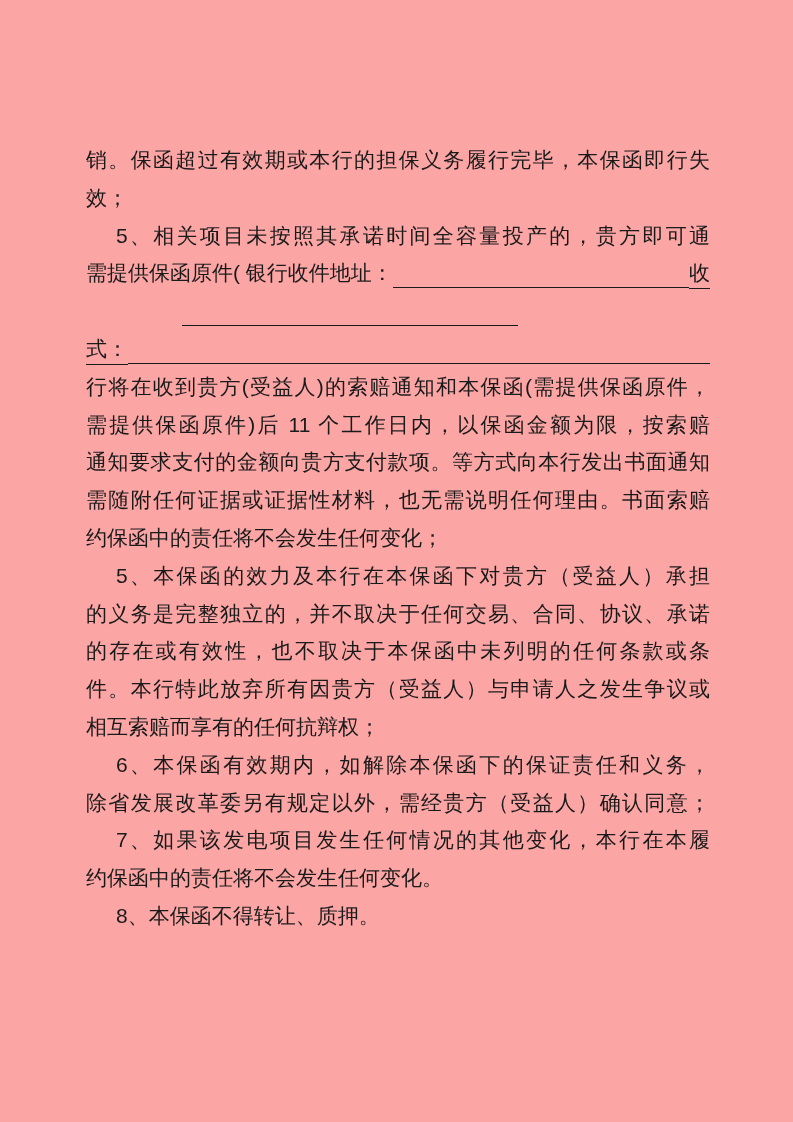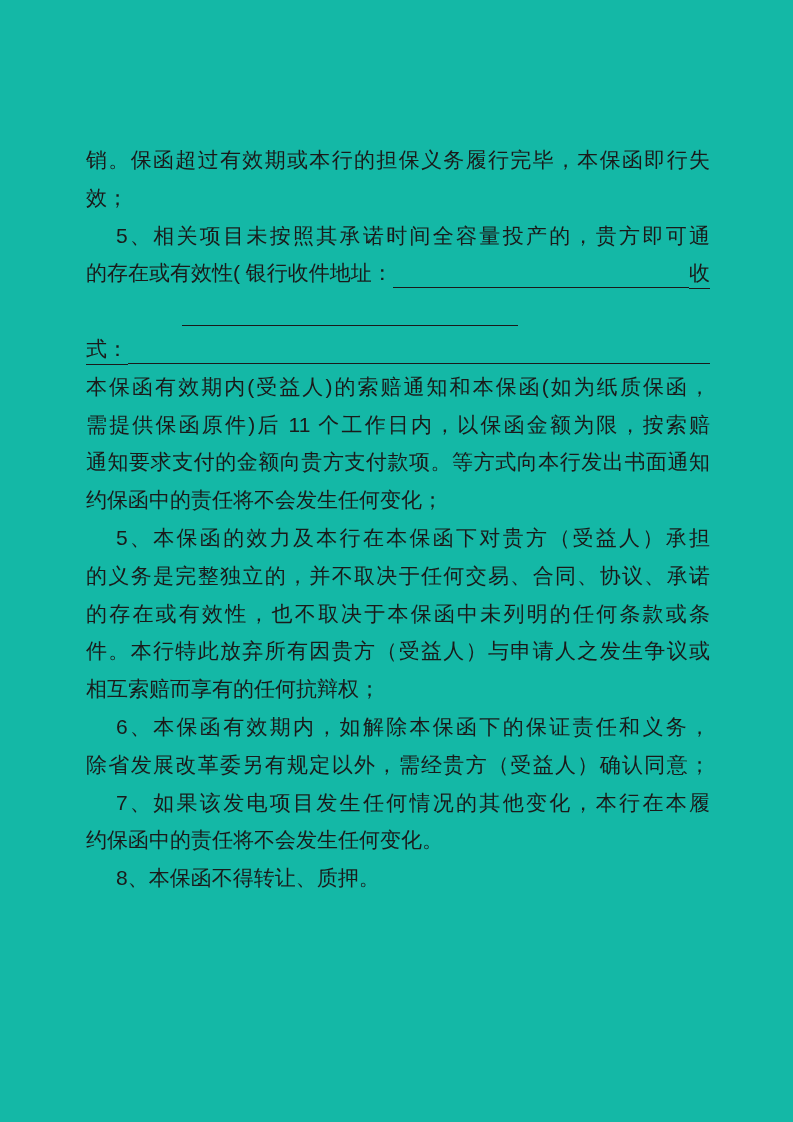--- a/index.html
+++ b/index.html
@@ -4,21 +4,21 @@
 <style>
   html, body {
     margin: 0;
     padding: 0;
     background: #ffffff;
   }
   .page {
     position: relative;
     width: 793px;
     height: 1122px;
-    background: #14b8a6;
+    background: #fca5a5;
     overflow: hidden;
     font-family: "Liberation Sans", sans-serif;
     color: #1a1a1a;
   }
   .doc {
     position: absolute;
     left: 86px;
     top: 141px;
     width: 624px;
     font-size: 21px;
@@ -69,36 +69,37 @@
 </style>
 </head>
 <body>
 
 <div class="page">
   <div class="doc">
       <div class="line justify">销。保函超过有效期或本行的担保义务履行完毕，本保函即行失</div>
       <div class="line left">效；</div>
       <div class="line justify indent">5、相关项目未按照其承诺时间全容量投产的，贵方即可通</div>
       <div class="line fill">
-        <span class="seg">的存在或有效性( 银行收件地址：</span>
+        <span class="seg">需提供保函原件( 银行收件地址：</span>
         <span class="blank ul"></span>
         <span class="seg ul">收</span>
       </div>
       <div class="line fill">
         <span class="seg ul spread">件人：</span>
         <span class="blank ul"></span>
         <span class="seg ul spread">收件人联系方</span>
       </div>
       <div class="line fill">
         <span class="seg ul">式：</span>
         <span class="blank ul"></span>
       </div>
-      <div class="line justify">本保函有效期内(受益人)的索赔通知和本保函(如为纸质保函，</div>
+      <div class="line justify">行将在收到贵方(受益人)的索赔通知和本保函(需提供保函原件，</div>
       <div class="line justify">需提供保函原件)后 11 个工作日内，以保函金额为限，按索赔</div>
       <div class="line justify">通知要求支付的金额向贵方支付款项。等方式向本行发出书面通知</div>
+      <div class="line justify">需随附任何证据或证据性材料，也无需说明任何理由。书面索赔</div>
       <div class="line left">约保函中的责任将不会发生任何变化；</div>
       <div class="line justify indent">5、本保函的效力及本行在本保函下对贵方（受益人）承担</div>
       <div class="line justify">的义务是完整独立的，并不取决于任何交易、合同、协议、承诺</div>
       <div class="line justify">的存在或有效性，也不取决于本保函中未列明的任何条款或条</div>
       <div class="line justify">件。本行特此放弃所有因贵方（受益人）与申请人之发生争议或</div>
       <div class="line left">相互索赔而享有的任何抗辩权；</div>
       <div class="line justify indent">6、本保函有效期内，如解除本保函下的保证责任和义务，</div>
       <div class="line justify">除省发展改革委另有规定以外，需经贵方（受益人）确认同意；</div>
       <div class="line justify indent">7、如果该发电项目发生任何情况的其他变化，本行在本履</div>
       <div class="line left">约保函中的责任将不会发生任何变化。</div>

